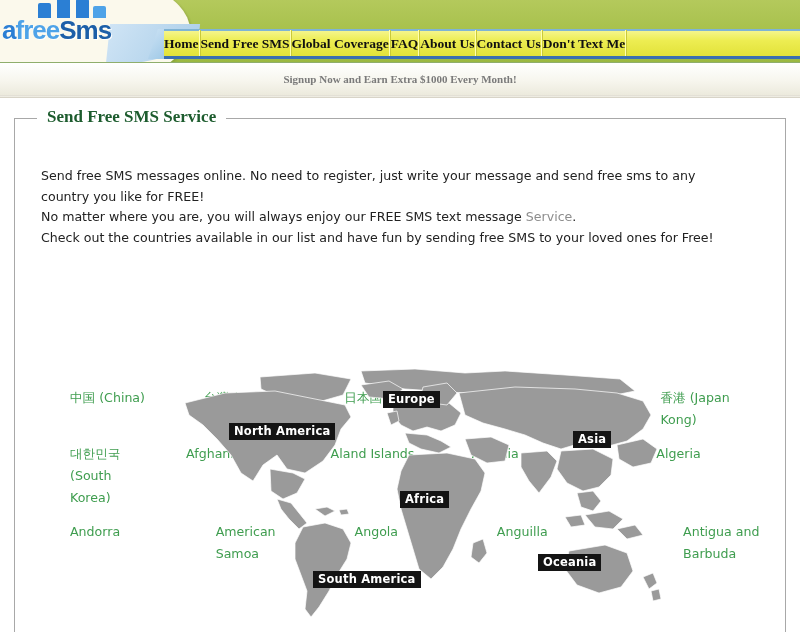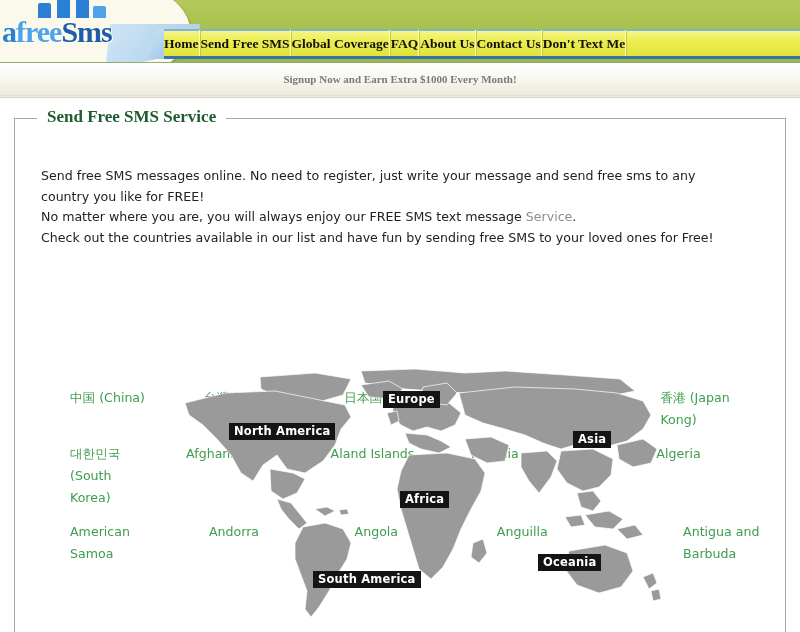--- a/index.html
+++ b/index.html
@@ -38,23 +38,23 @@
   }
   .logo {
     position: absolute;
     left: 2px; top: 0px;
     width: 160px; height: 56px;
     z-index: 5;
   }
   .logo-text {
     position: absolute;
     left: 0px; top: 15px;
-    font-family: Liberation Serif, serif;
-    font-weight: bold;
-    font-size: 30px;
+    font-family: Liberation Sans, sans-serif;
+    font-weight: bold;
+    font-size: 26px;
     letter-spacing: -1px;
     color: #2b7fd4;
     text-shadow: 1px 1px 0 rgba(255,255,255,0.9);
     white-space: nowrap;
   }
   .logo-text .seg-a { color: #2b7fd4; }
   .logo-text .seg-free { color: #4ea3e8; }
   .logo-text .seg-s { color: #1c5fa8; }
   .logo-bars {
     position: absolute;
@@ -366,21 +366,21 @@
         <div class="c-cell col-5">香港 (Japan Kong)</div>
       </div>
       <div class="c-row">
         <div class="c-cell col-1 wrap">대한민국 (South Korea)</div>
         <div class="c-cell col-2">Afghanistan</div>
         <div class="c-cell col-3">Aland Islands</div>
         <div class="c-cell col-4">Albania</div>
         <div class="c-cell col-5">Algeria</div>
       </div>
       <div class="c-row">
+        <div class="c-cell col-2">Andorra</div>
         <div class="c-cell col-1">American Samoa</div>
-        <div class="c-cell col-2">Andorra</div>
         <div class="c-cell col-3">Angola</div>
         <div class="c-cell col-4">Anguilla</div>
         <div class="c-cell col-5 wrap">Antigua and Barbuda</div>
       </div>
     </div>
   </div>
 </div>
 
 </body></html>

